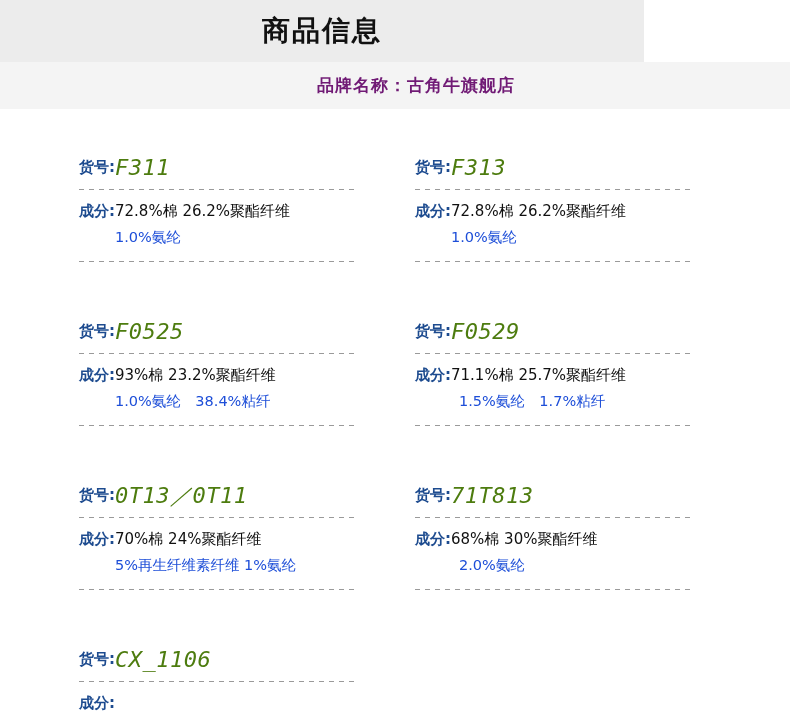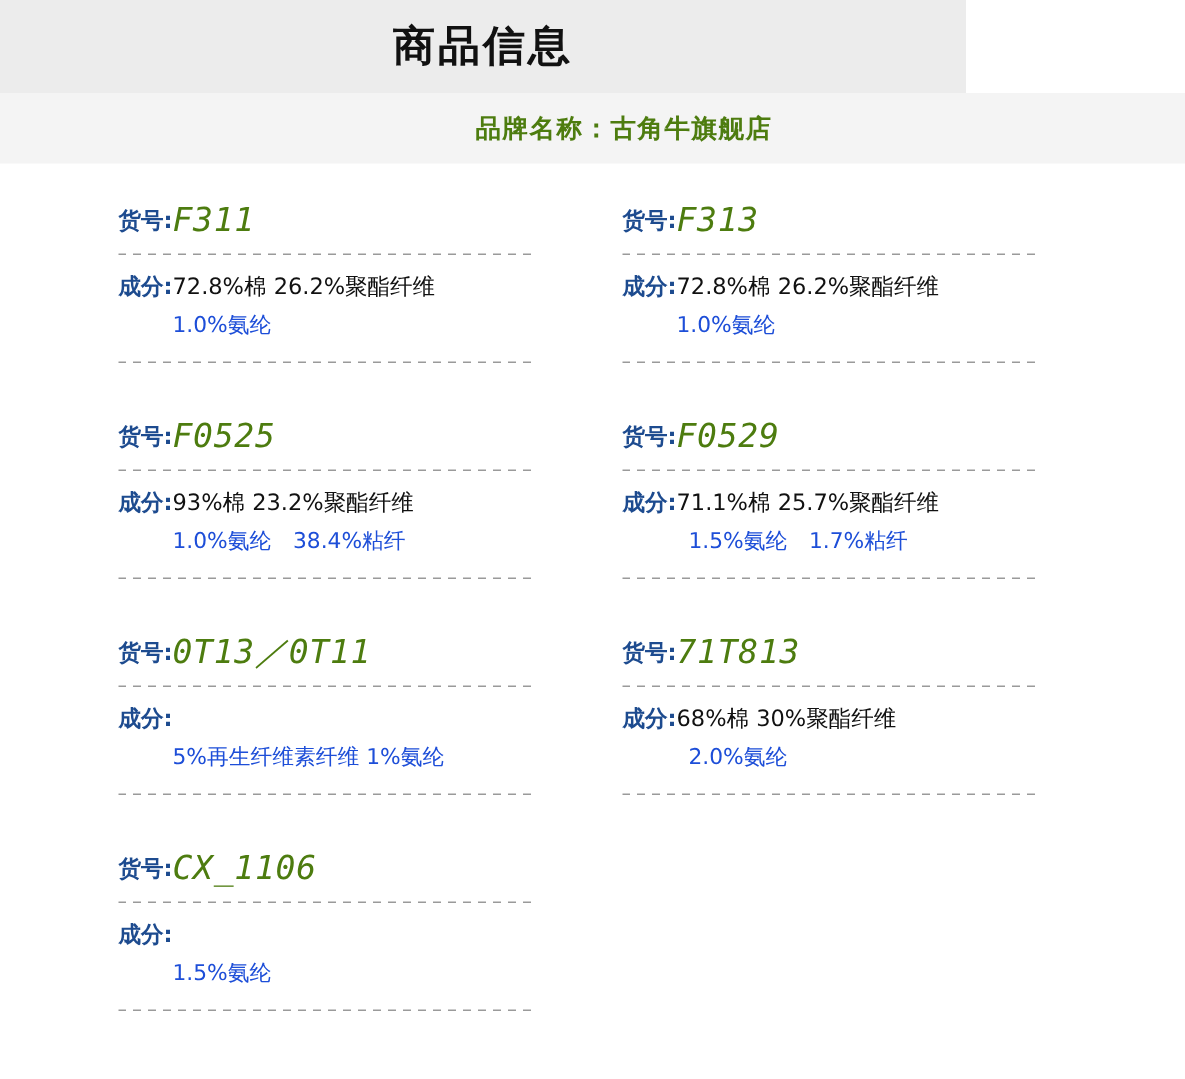--- a/index.html
+++ b/index.html
@@ -42,21 +42,21 @@
     height: 47px;
     background: #f4f4f4;
     display: flex;
     align-items: center;
     justify-content: center;
     box-sizing: border-box;
   }
   .brand-bar .brand-text {
     font-size: 17px;
     font-weight: bold;
-    color: #4d7c0f;
+    color: #701a75;
     letter-spacing: 1px;
     font-family: Liberation Serif, serif;
     margin-left: 42px;
   }
   
   .content {
     padding: 26px 0 0 0;
     box-sizing: border-box;
   }
   .grid {
@@ -64,20 +64,21 @@
     flex-wrap: wrap;
     width: 790px;
     box-sizing: border-box;
     padding-left: 79px;
   }
   .entry {
     width: 296px;
     margin-right: 40px;
     margin-bottom: 28px;
     box-sizing: border-box;
+    margin-top: 20px;
   }
   .row {
     display: flex;
     align-items: flex-start;
     font-size: 15px;
     line-height: 25px;
   }
   .label {
     color: #1d4b8f;
     font-weight: bold;
@@ -204,20 +205,21 @@
 
       <div class="entry">
         <div class="row">
           <span class="label">货号:</span>
           <span class="code-value">0T13／0T11</span>
         </div>
         <div class="dash"></div>
         <div class="comp-block">
           <div class="row">
             <span class="label">成分:</span>
+            <span class="value wrap">70%棉 24%聚酯纤维</span>
           </div>
           <div class="comp-line2">5%再生纤维素纤维 1%氨纶</div>
         </div>
         <div class="dash"></div>
       </div>
 
       <div class="entry">
         <div class="row">
           <span class="label">货号:</span>
           <span class="code-value">71T813</span>

